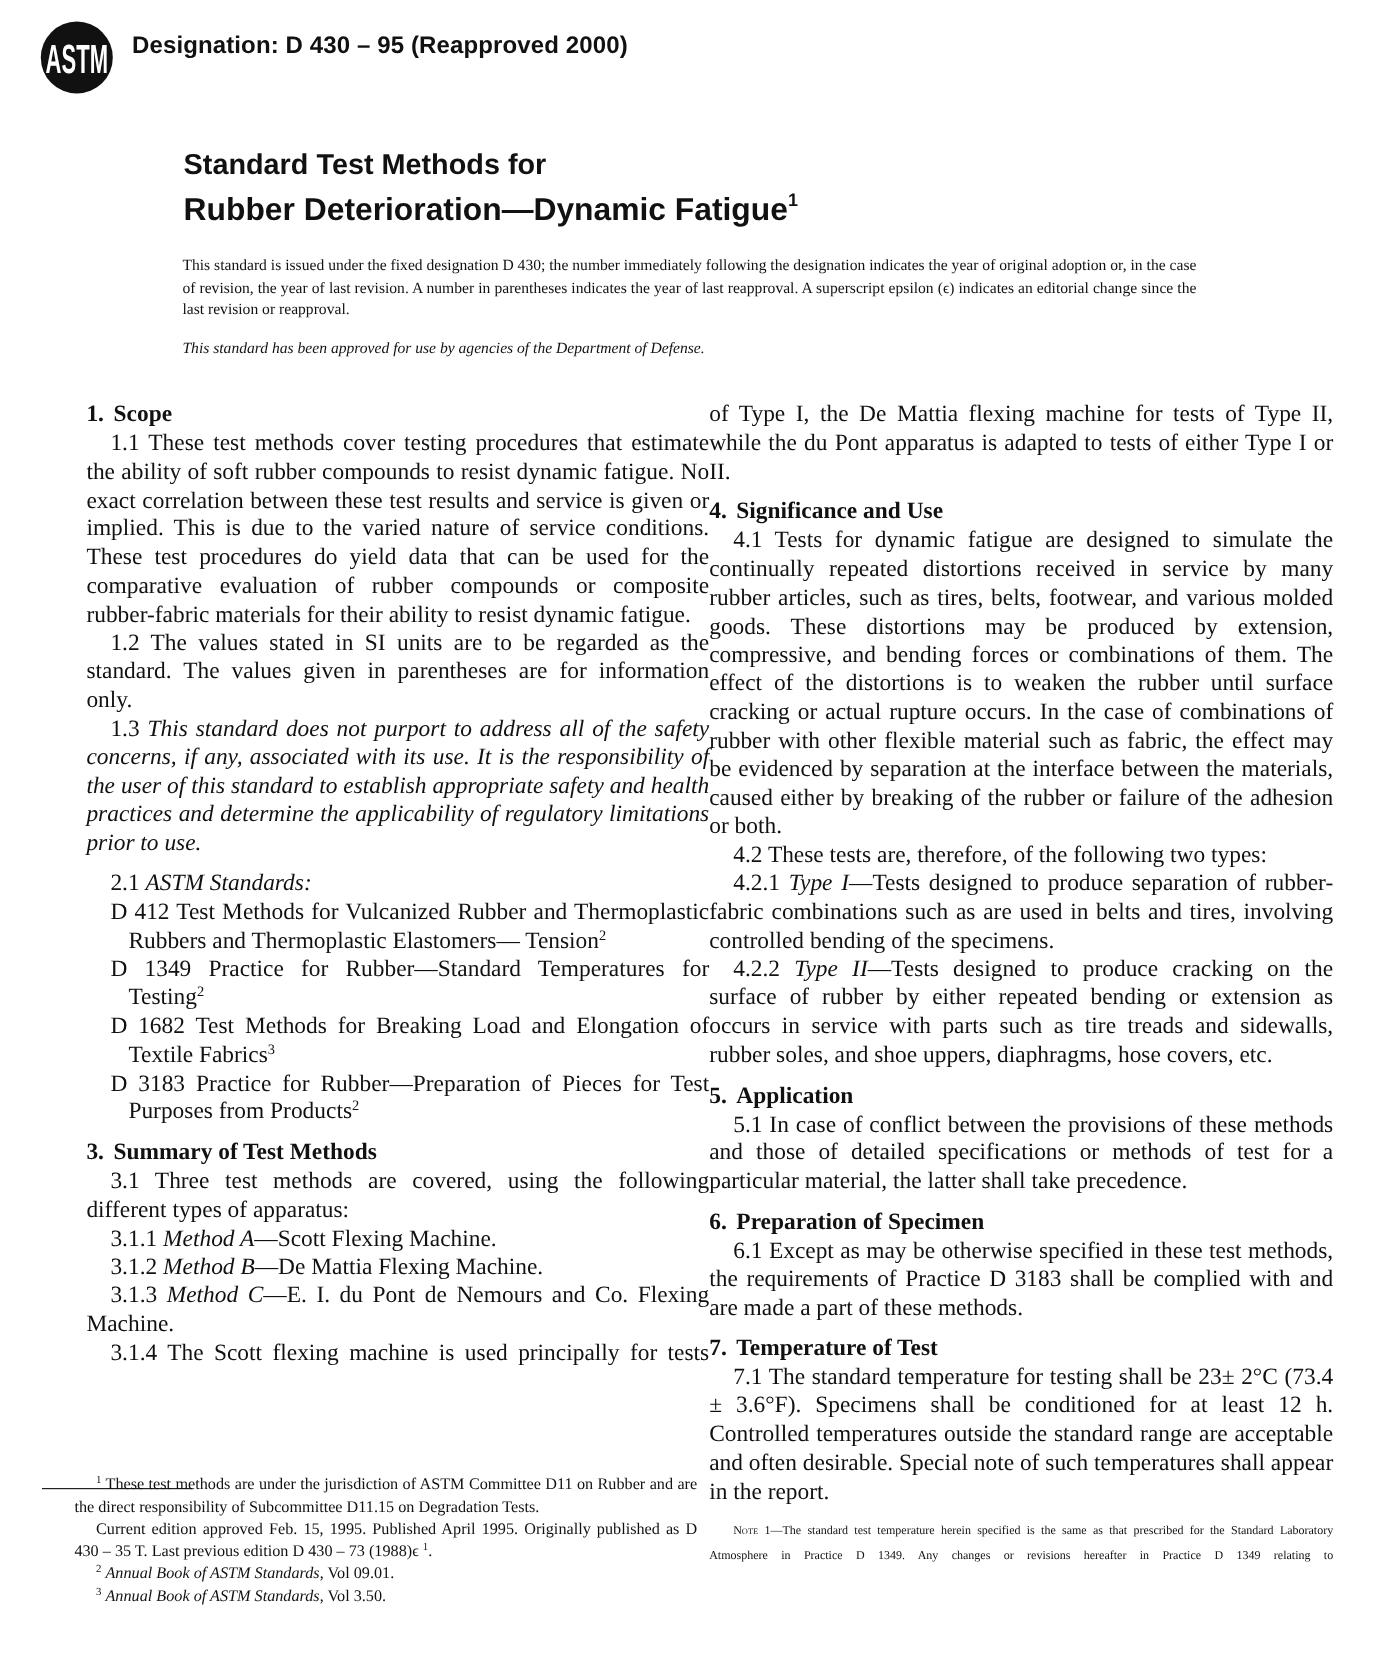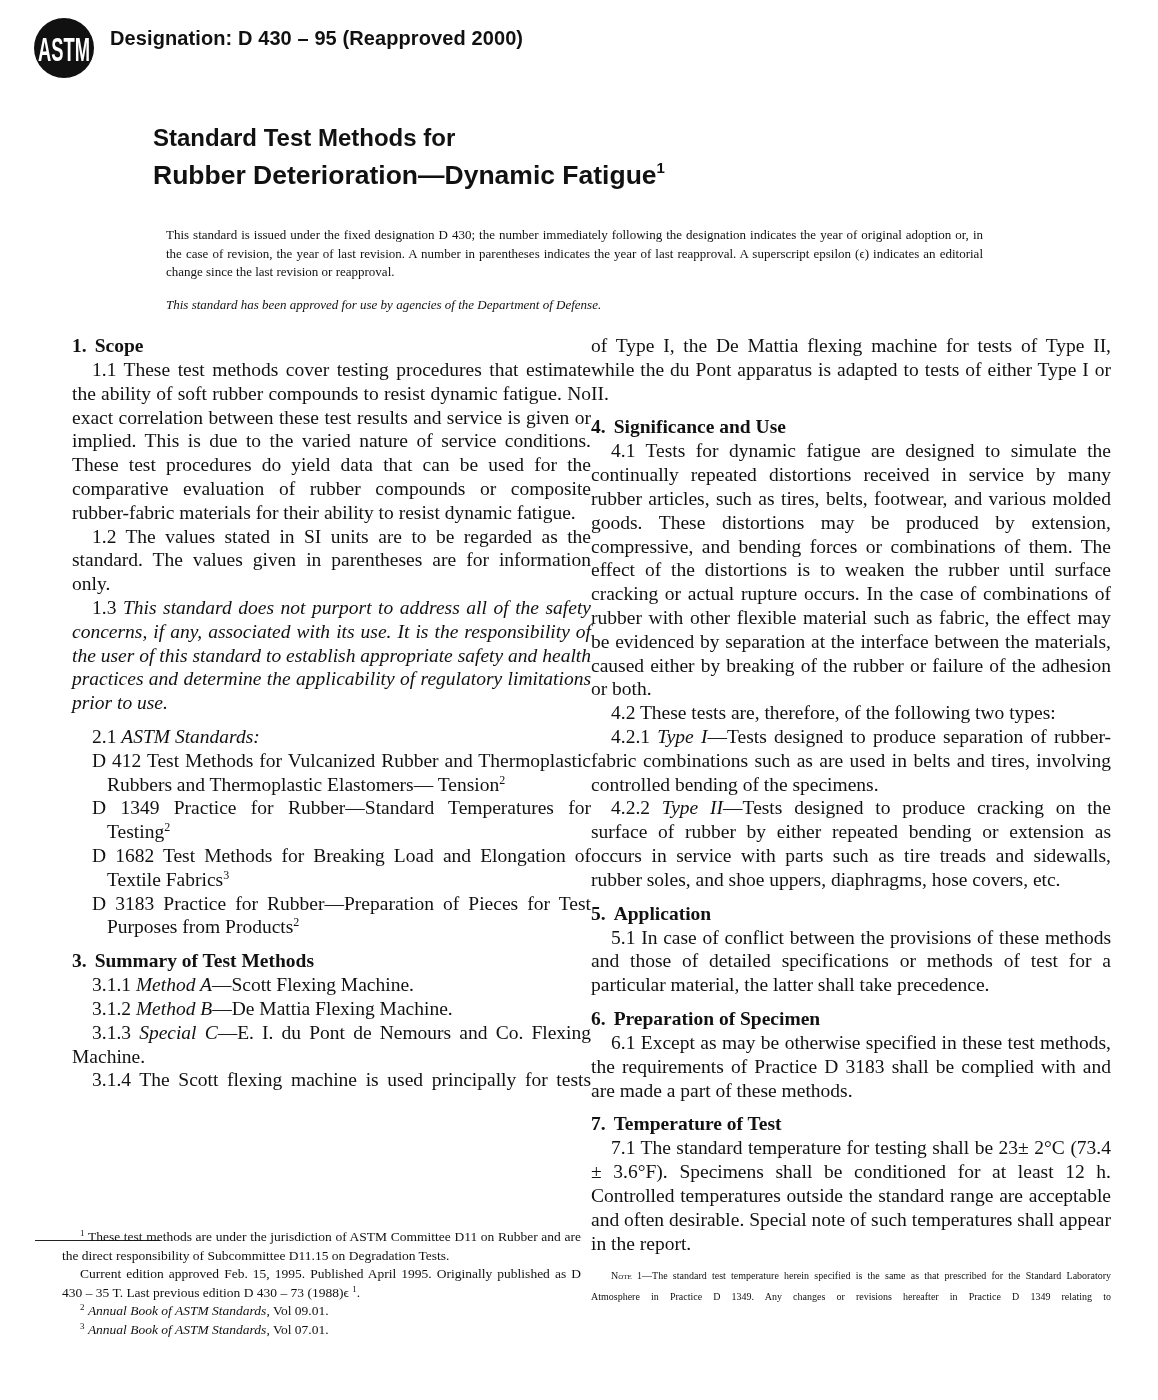--- a/index.html
+++ b/index.html
@@ -9,21 +9,21 @@
   
   .logo { position: absolute; left: 33px; top: 17px; width: 62px; height: 62px; }
   .designation { position: absolute; left: 110px; top: 27px; font-family: "Liberation Sans", sans-serif; font-weight: bold; font-size: 20px; letter-spacing: 0.1px; }
 
   .title { position: absolute; left: 153px; top: 123px; font-family: "Liberation Sans", sans-serif; font-weight: bold; color: #111; }
   .title .l1 { font-size: 24px; line-height: 29px; display: block; }
   .title .l2 { font-size: 26.5px; line-height: 31px; display: block; }
   .title sup { font-size: 15px; vertical-align: 11px; }
 
   .preamble { position: absolute; left: 152px; top: 212px; width: 845px; font-family: "Liberation Serif", serif; font-size: 13px; line-height: 18.5px; text-align: justify; }
-  .preamble p { margin: 14px; }
+  .preamble p { margin: 0; }
   .preamble .dod { font-style: italic; margin-top: 13px; }
 
   
   .col { position: absolute; font-family: "Liberation Serif", serif; font-size: 19.5px; line-height: 23.8px; text-align: justify; }
   .col.left { left: 35px; top: 334px; width: 519px; margin-left: 37px; }
   .col.right { left: 591px; top: 334px; width: 520px; }
   .col p { margin: 0; }
   .col .indent { text-indent: 20px; }
   .col h2 { font-size: 19.5px; font-weight: bold; margin: 0; line-height: 24px; }
   .col h2 .num { margin-right: 8px; }
@@ -72,32 +72,33 @@
     <div class="sec-gap"></div>
 
     <p class="ref-head"><span>2.1 </span><i>ASTM Standards:</i></p>
     <p class="ref"><span>D 412</span> <span>Test Methods for Vulcanized Rubber and Thermoplastic Rubbers and Thermoplastic Elastomers— Tension</span><sup>2</sup></p>
     <p class="ref"><span>D 1349</span> <span>Practice for Rubber—Standard Temperatures for Testing</span><sup>2</sup></p>
     <p class="ref"><span>D 1682</span> <span>Test Methods for Breaking Load and Elongation of Textile Fabrics</span><sup>3</sup></p>
     <p class="ref"><span>D 3183</span> <span>Practice for Rubber—Preparation of Pieces for Test Purposes from Products</span><sup>2</sup></p>
     <div class="sec-gap"></div>
 
     <h2><span class="num">3.</span><span>Summary of Test Methods</span></h2>
+    <p class="indent">3.1 Three test methods are covered, using the following different types of apparatus:</p>
     <p class="indent"><span>3.1.1 </span><i>Method A</i><span>—Scott Flexing Machine.</span></p>
     <p class="indent"><span>3.1.2 </span><i>Method B</i><span>—De Mattia Flexing Machine.</span></p>
-    <p class="indent"><span>3.1.3 </span><i>Special C</i><span>—E. I. du Pont de Nemours and Co. Flexing Machine.</span></p>
+    <p class="indent"><span>3.1.3 </span><i>Method C</i><span>—E. I. du Pont de Nemours and Co. Flexing Machine.</span></p>
     <p class="indent last-line">3.1.4 The Scott flexing machine is used principally for tests</p>
   </div>
 
   <div class="fn-rule"></div>
   <div class="footnotes">
     <p class="indent"><sup>1</sup> <span>These test methods are under the jurisdiction of ASTM Committee D11 on Rubber and are the direct responsibility of Subcommittee D11.15 on Degradation Tests.</span></p>
     <p class="indent"><span>Current edition approved Feb. 15, 1995. Published April 1995. Originally published as D 430 – 35 T. Last previous edition D 430 – 73 (1988)ϵ</span> <sup>1</sup><span>.</span></p>
     <p class="indent"><sup>2</sup> <i>Annual Book of ASTM Standards</i><span>, Vol 09.01.</span></p>
-    <p class="indent"><sup>3</sup> <i>Annual Book of ASTM Standards</i><span>, Vol 07.01.</span></p>
+    <p class="indent"><sup>3</sup> <i>Annual Book of ASTM Standards</i><span>, Vol 3.50.</span></p>
   </div>
 
   <div class="col right">
     <p>of Type I, the De Mattia flexing machine for tests of Type II, while the du Pont apparatus is adapted to tests of either Type I or II.</p>
     <div class="sec-gap"></div>
 
     <h2><span class="num">4.</span><span>Significance and Use</span></h2>
     <p class="indent">4.1 Tests for dynamic fatigue are designed to simulate the continually repeated distortions received in service by many rubber articles, such as tires, belts, footwear, and various molded goods. These distortions may be produced by extension, compressive, and bending forces or combinations of them. The effect of the distortions is to weaken the rubber until surface cracking or actual rupture occurs. In the case of combinations of rubber with other flexible material such as fabric, the effect may be evidenced by separation at the interface between the materials, caused either by breaking of the rubber or failure of the adhesion or both.</p>
     <p class="indent">4.2 These tests are, therefore, of the following two types:</p>
     <p class="indent"><span>4.2.1 </span><i>Type I</i><span>—Tests designed to produce separation of rubber-fabric combinations such as are used in belts and tires, involving controlled bending of the specimens.</span></p>

